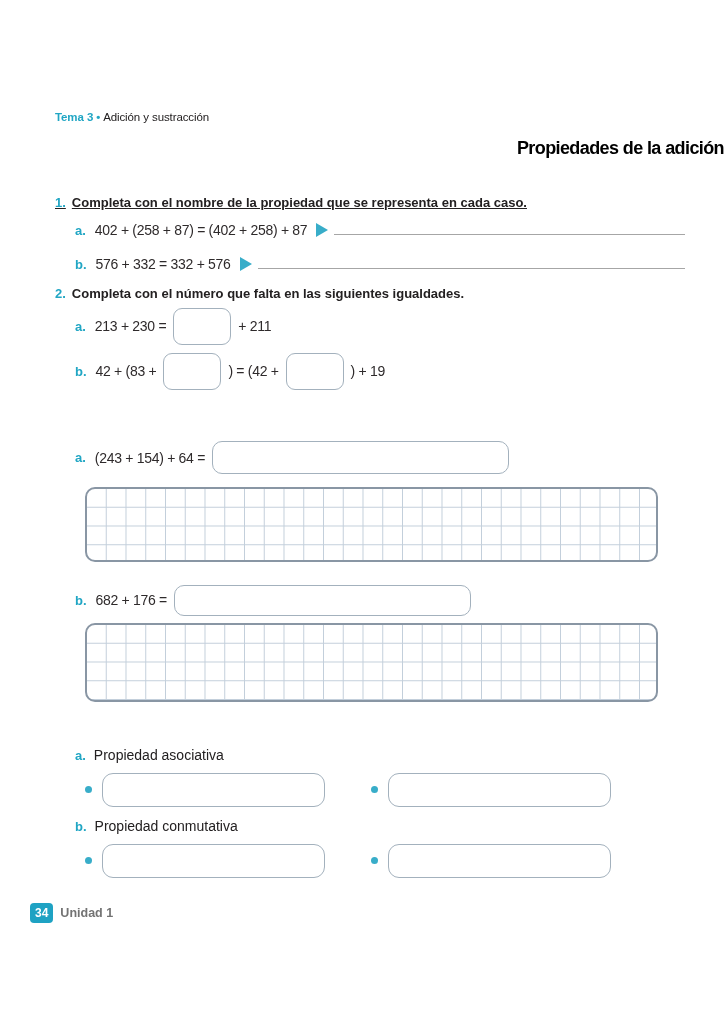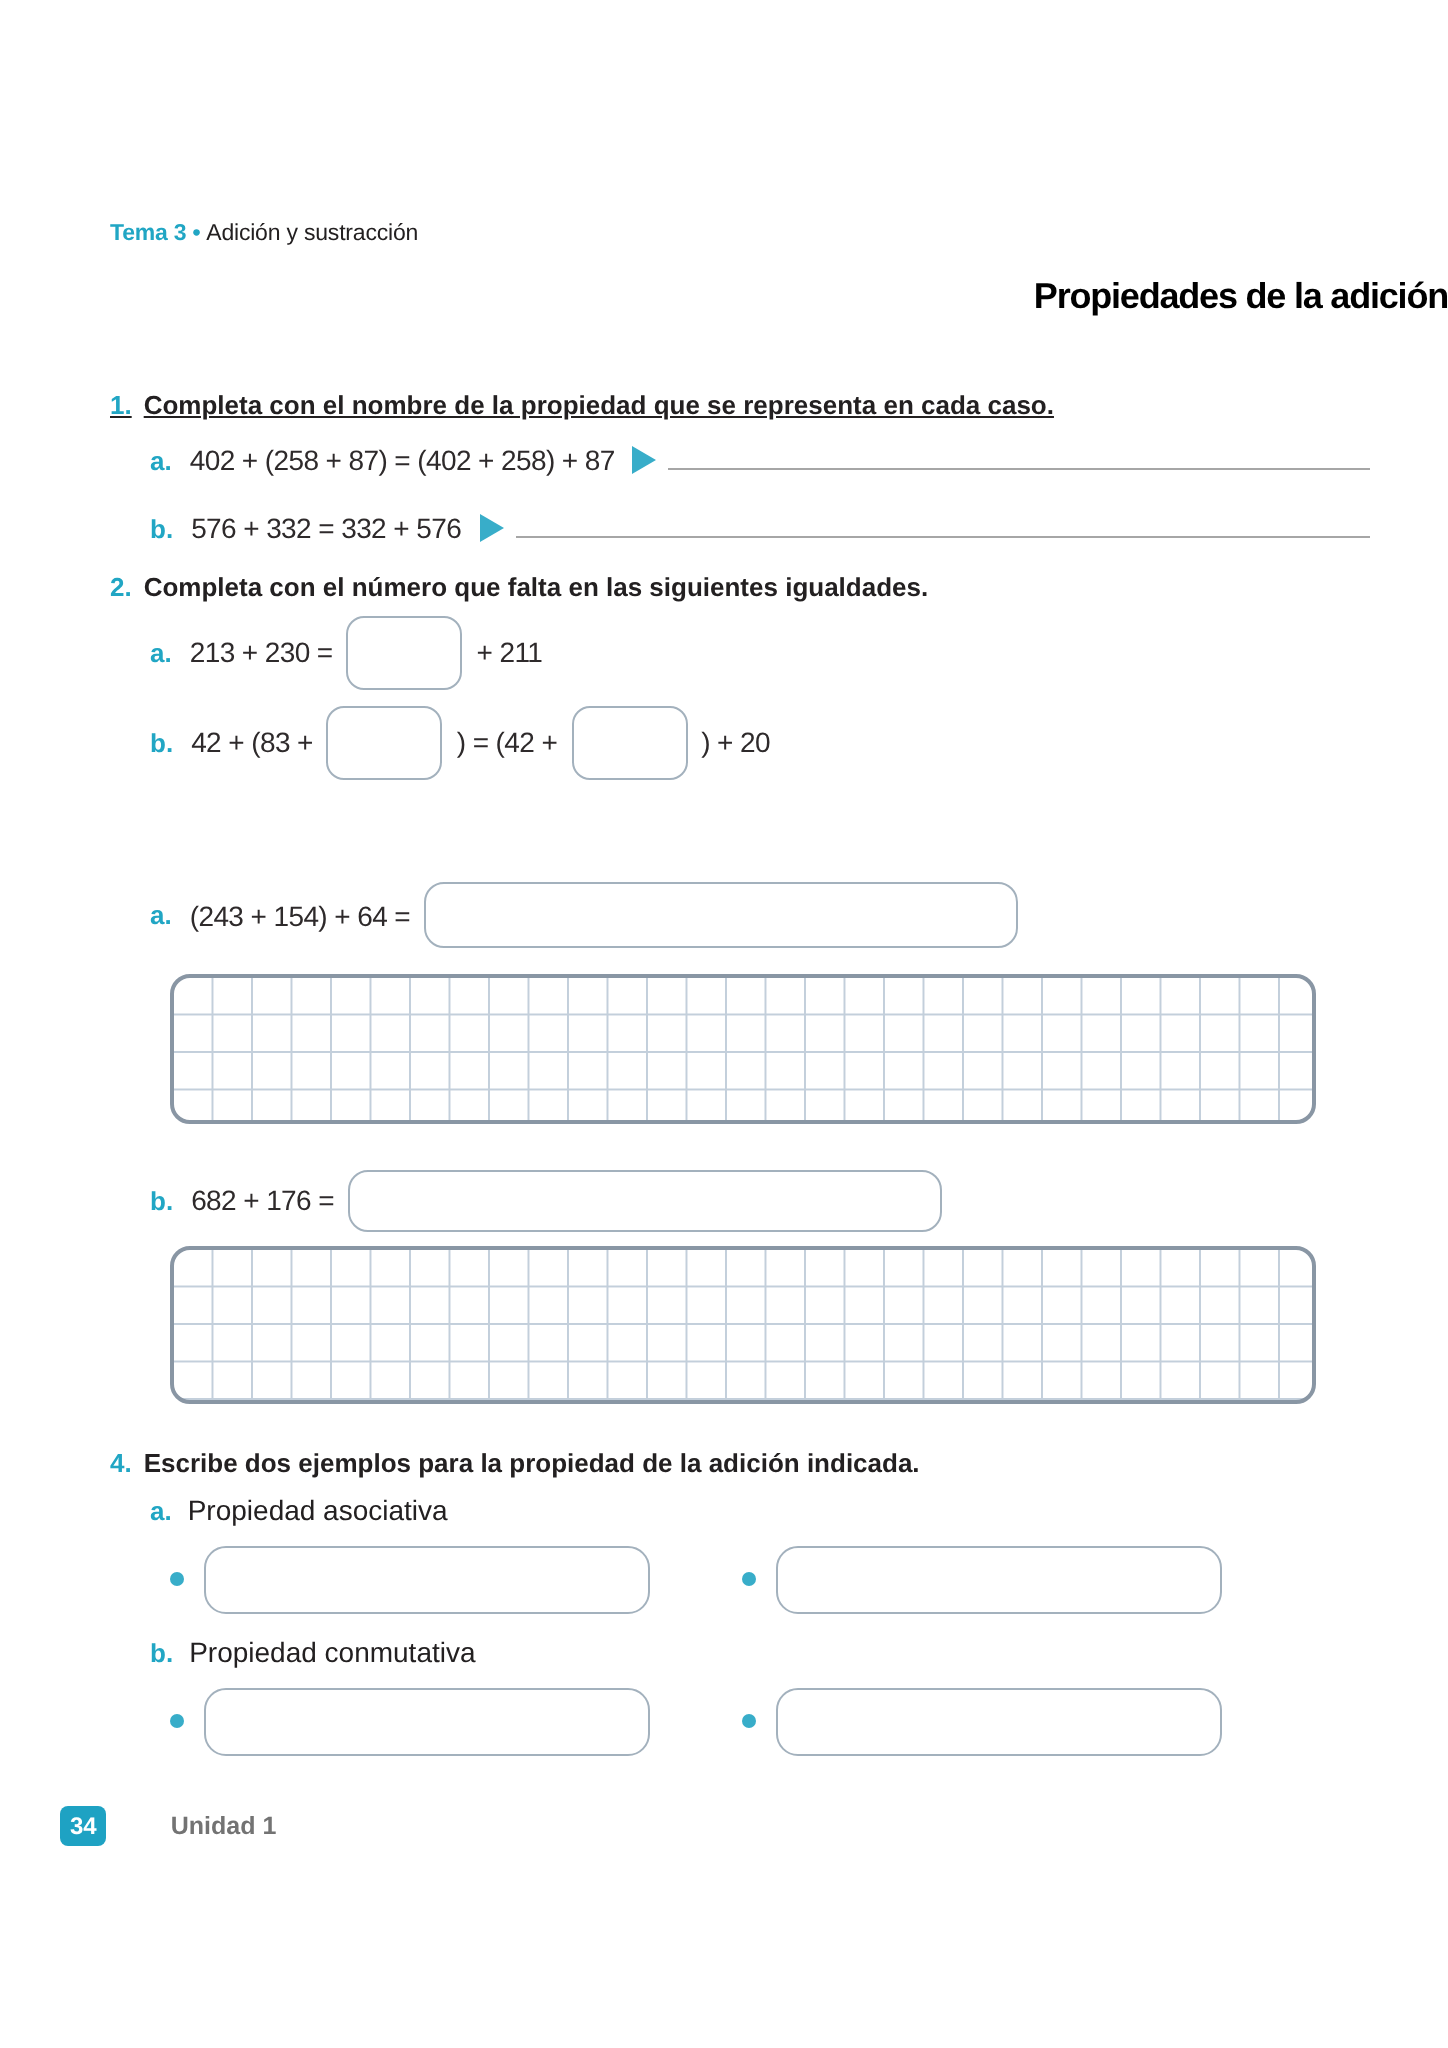--- a/index.html
+++ b/index.html
@@ -55,21 +55,21 @@
     background-position:-1px -1px;
     box-sizing:border-box;
   }
   
   .sub-label-row{left:75px;display:flex;align-items:center;font-size:14px;}
   .sub-label-row .item-label{margin-right:8px;}
   .bullet-row{left:85px;width:573px;display:flex;align-items:center;}
   .bullet{width:7px;height:7px;border-radius:50%;background:#38adc9;margin-right:10px;flex:0 0 auto;}
   .bullet.second{margin-left:46px;}
   
-  .footer{top:903px;left:30px;display:flex;align-items:center;gap:25px;}
+  .footer{top:903px;left:30px;display:flex;align-items:center;}
   .page-badge{
     background:#1ea2c3;color:#ffffff;font-size:12px;font-weight:bold;
     padding:3px 5px;border-radius:4px;line-height:14px;
   }
   .unit-label{color:#737373;font-size:12.5px;font-weight:bold;margin-left:7px;}
 </style>
 </head>
 <body>
 
 <div class="page">
@@ -108,43 +108,40 @@
     <span class="wbox wbox-sm"></span>
     <span class="eq">+ 211</span>
   </div>
 
   <div class="abs item-row" style="top:352px;height:38px;">
     <span class="item-label">b.</span>
     <span class="eq">42 + (83 +</span>
     <span class="wbox wbox-sm"></span>
     <span class="eq">) = (42 +</span>
     <span class="wbox wbox-sm"></span>
-    <span class="eq">) + 20</span>
+    <span class="eq">) + 19</span>
   </div>
 
 
   <div class="abs item-row" style="top:441px;height:33px;">
     <span class="item-label">a.</span>
     <span class="eq">(243 + 154) + 64 =</span>
     <span class="wbox wbox-wide"></span>
   </div>
 
   <div class="abs grid-area" style="top:487px;height:75px;"></div>
 
   <div class="abs item-row" style="top:584px;height:32px;">
     <span class="item-label">b.</span>
     <span class="eq">682 + 176 =</span>
     <span class="wbox wbox-wide" style="height:31px;"></span>
   </div>
 
   <div class="abs grid-area" style="top:623px;height:79px;"></div>
 
-  <div class="abs ex-heading" style="top:723px;">
-    <span class="ex-num">4.</span><span class="ex-prompt">Escribe dos ejemplos para la propiedad de la adición indicada.</span>
-  </div>
 
   <div class="abs sub-label-row" style="top:747px;">
     <span class="item-label">a.</span>
     <span>Propiedad asociativa</span>
   </div>
 
   <div class="abs bullet-row" style="top:772px;height:35px;">
     <span class="bullet"></span>
     <span class="wbox wbox-ex4"></span>
     <span class="bullet second"></span>

